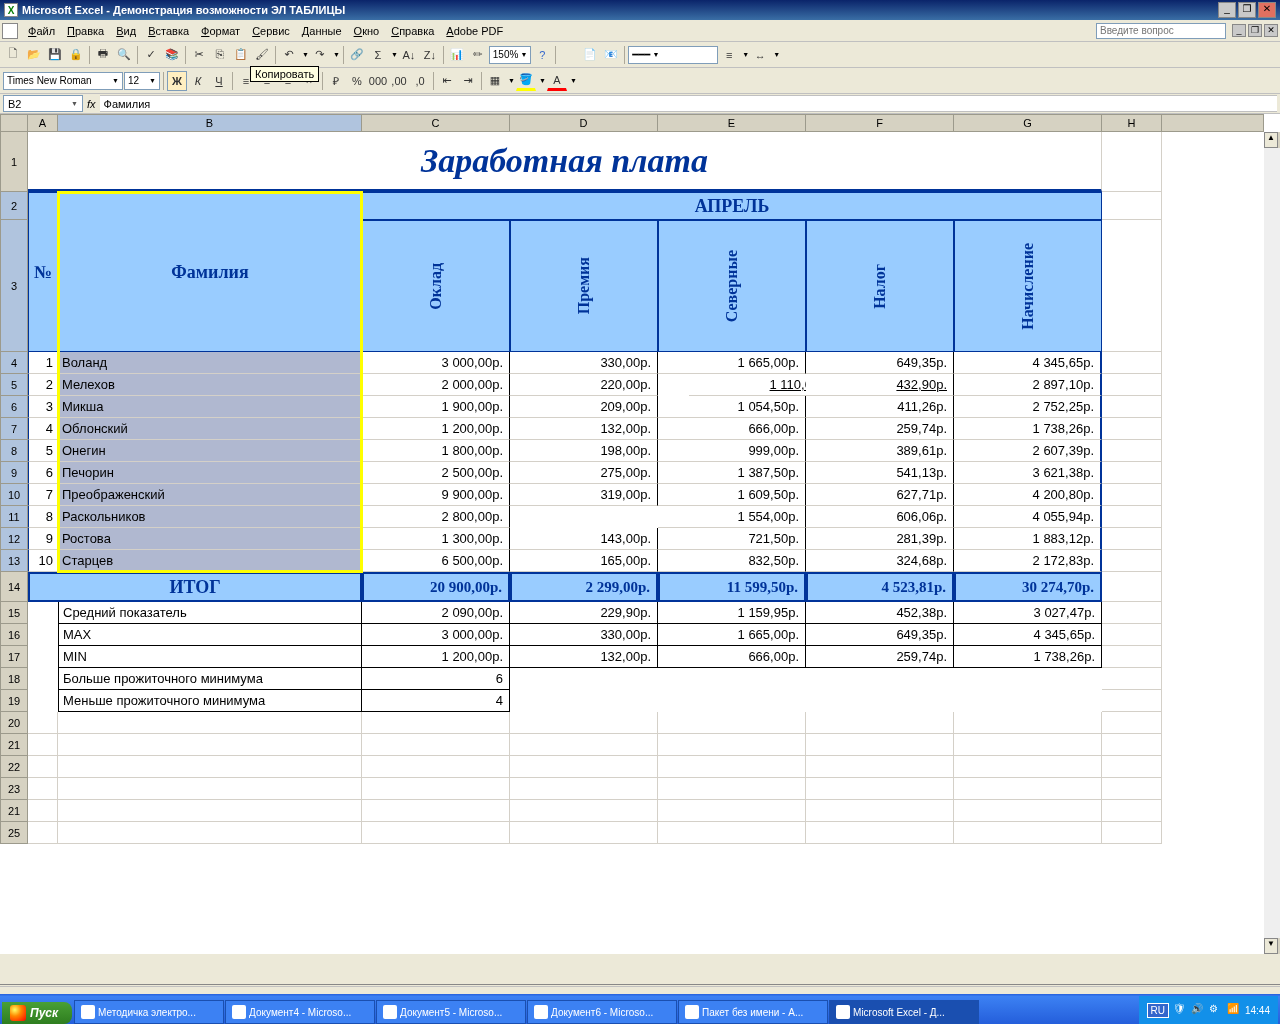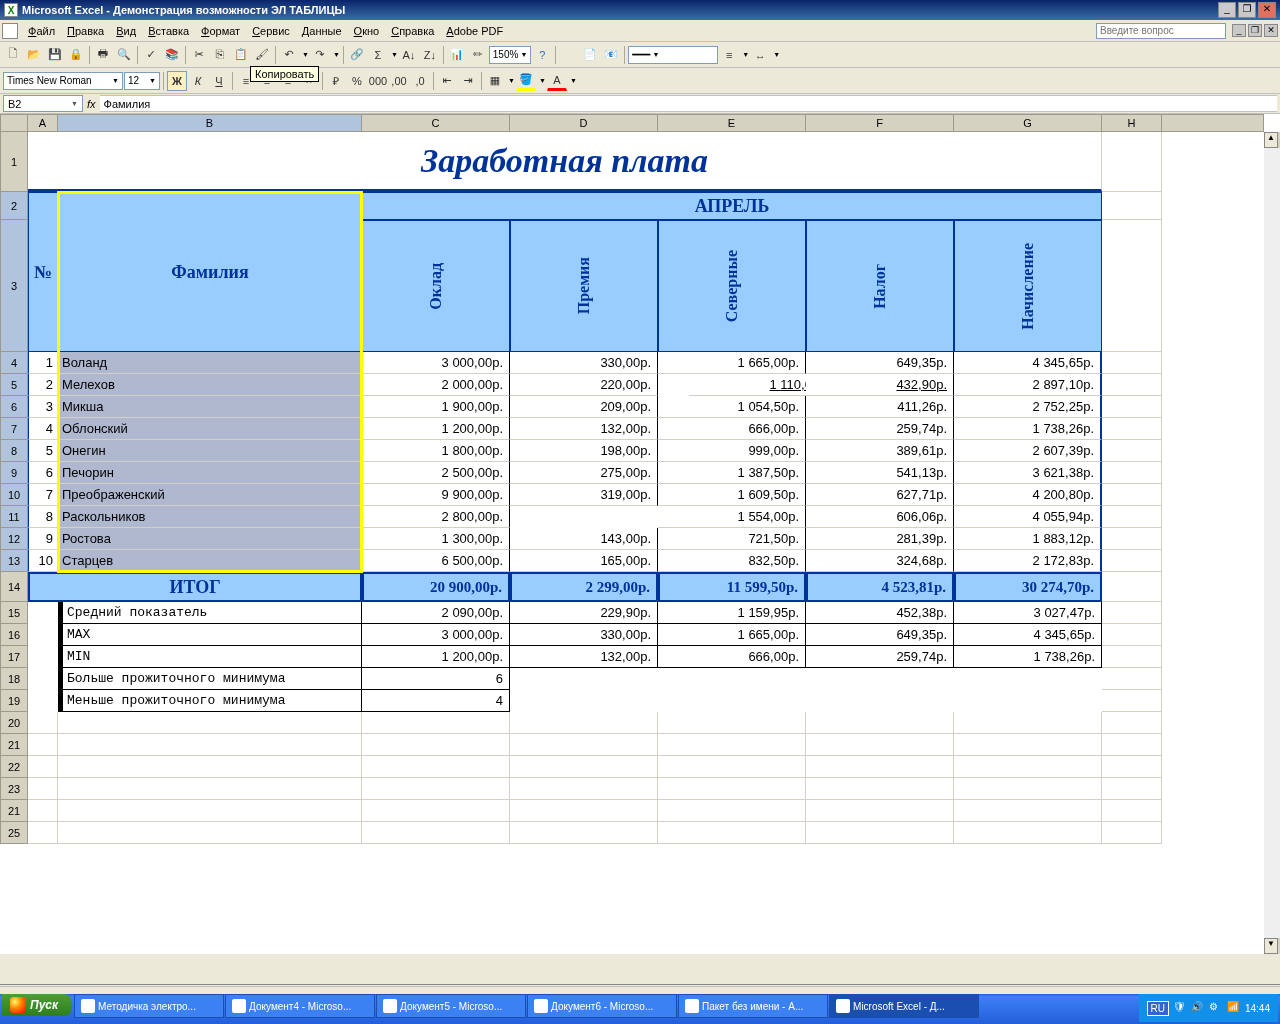--- a/index.html
+++ b/index.html
@@ -40,21 +40,21 @@
 .colhdrs { display: flex; position: sticky; top: 0; height: 18px; }
 .rowhdrs { position: absolute; left: 0; top: 18px; width: 28px; }
 .corner { width: 28px; height: 18px; background: #d6d2c2; border: 1px solid #9c9a8c; }
 .colhdr { background: #d6d2c2; border: 1px solid #9c9a8c; border-left: none; text-align: center; font-size: 11px; height: 18px; line-height:16px;}
 .rowhdr { background: #d6d2c2; border: 1px solid #9c9a8c; border-top: none; text-align: center; font-size: 11px; width: 28px; display:flex; align-items:center; justify-content:center;}
 .rowhdr.sel, .colhdr.sel { background:#b0c4de; }
 .cells { position: absolute; left: 28px; top: 18px; }
 .cell { position: absolute; border-right: 1px solid #d4d0c8; border-bottom: 1px solid #d4d0c8; font-size: 13px; font-family: Arial; display:flex; align-items:center; overflow:hidden;}
 .cell.br { border-right: 1px solid #000; }
 .cell.bb { border-bottom: 1px solid #000; }
-.cell.bl { border-left: 5px solid #000000; font-family: Liberation Mono, monospace; }
+.cell.bl { border-left: 1px solid #000000; }
 .title-cell { font-family: 'Times New Roman', serif; font-size: 34px; font-weight: bold; color: #003399; justify-content: center; font-style: italic; }
 .hdr-cell { background: #99ccff; font-family: 'Times New Roman', serif; font-weight: bold; color: #003399; justify-content: center; border: 1px solid #003399 !important; }
 .vtext { writing-mode: vertical-rl; transform: rotate(180deg); text-align:center;}
 .name-col { background: #b0b8d0; padding-left: 4px; border-right:1px solid #000;}
 .num-col { text-align: right; justify-content: flex-end; padding-right: 4px; background:#fff; border-left:1px solid #003399;}
 .money-col { text-align: right; justify-content: flex-end; padding-right: 6px; background:#fff;}
 .itog-row { background: #99ccff; font-weight: bold; color: #003399; border:2px solid #003399 !important;}
 .stat-label { padding-left: 4px; background:#fff;}
 .selection-outline { position:absolute; border:3px solid #ffff00; pointer-events:none; z-index:50;}
 
@@ -68,21 +68,21 @@
 .stab.inactive { background: #d6d2c2; }
 .hscroll { flex:1; height:16px; background:#d6d2c2; margin-left:8px; display:flex; align-items:center;}
 .hscroll .sbtn { width:16px; height:14px; background:#ece9d8; border:1px solid #888; font-size:8px; text-align:center;}
 .hscroll .strack { flex:1; background:#efefef; height:14px; position:relative;}
 .hscroll .sthumb { position:absolute; left:0; width:40px; height:14px; background:#ece9d8; border:1px solid #888;}
 
 
 .statusbar { position: absolute; bottom: 0; left: 0; right: 0; height: 22px; background: #ece9d8; border-top: 1px solid #c0c0c0; display: flex; align-items: center; padding: 0 6px; font-size: 11px; }
 .statusbar .right { margin-left: auto; display:flex; gap:16px; align-items:center;}
 
-.taskbar-real { position:absolute; bottom:0; left:0; right:0; height:30px; background: linear-gradient(#245edb, #3c81f3 8%, #245edb); display:flex; align-items:flex-start; padding:0 2px; gap:2px;}
+.taskbar-real { position:absolute; bottom:0; left:0; right:0; height:30px; background: linear-gradient(#245edb, #3c81f3 8%, #245edb); display:flex; align-items:flex-end; padding:0 2px; gap:2px;}
 .startbtn { background: linear-gradient(#49a035, #2e7d1f); color:#fff; font-weight:bold; font-style:italic; padding:3px 14px 3px 8px; border-radius:0 8px 8px 0; font-size:12px; display:flex; align-items:center; gap:4px; cursor:pointer;}
 .startbtn::before { content:''; width:16px; height:16px; background: radial-gradient(circle at 30% 30%, #ff6, #f80 40%, #f00); border-radius:3px;}
 .taskbtn { background: #3c81f3; border:1px solid #1a4fb0; color:#fff; padding:2px 6px; font-size:10px; width:150px; height:24px; display:flex; align-items:center; gap:3px; cursor:pointer; overflow:hidden; white-space:nowrap;}
 .taskbtn.active { background:#1a4fb0; }
 .taskbtn .tico { width:14px; height:14px; background:#fff; flex-shrink:0; border-radius:2px;}
 .systray { margin-left:auto; background:#1290e9; height:28px; display:flex; align-items:center; padding:0 8px; gap:4px; color:#fff; font-size:10px;}
 .systray .trayico { width:14px; height:14px; }
 
 .vscroll { position:absolute; right:0; top:18px; bottom:0; width:16px; background:#d6d2c2;}
 .vscroll .sbtn { width:14px; height:16px; background:#ece9d8; border:1px solid #888; font-size:8px; text-align:center; position:absolute;}

